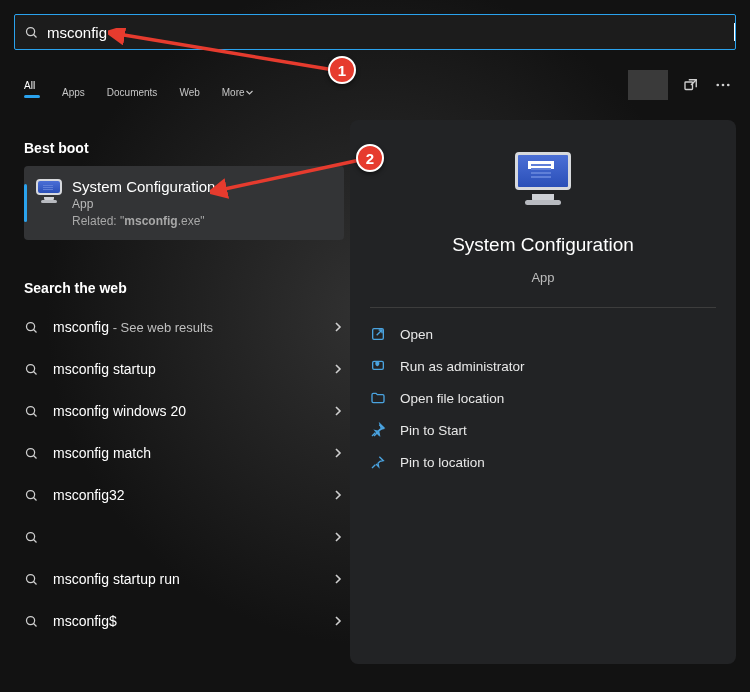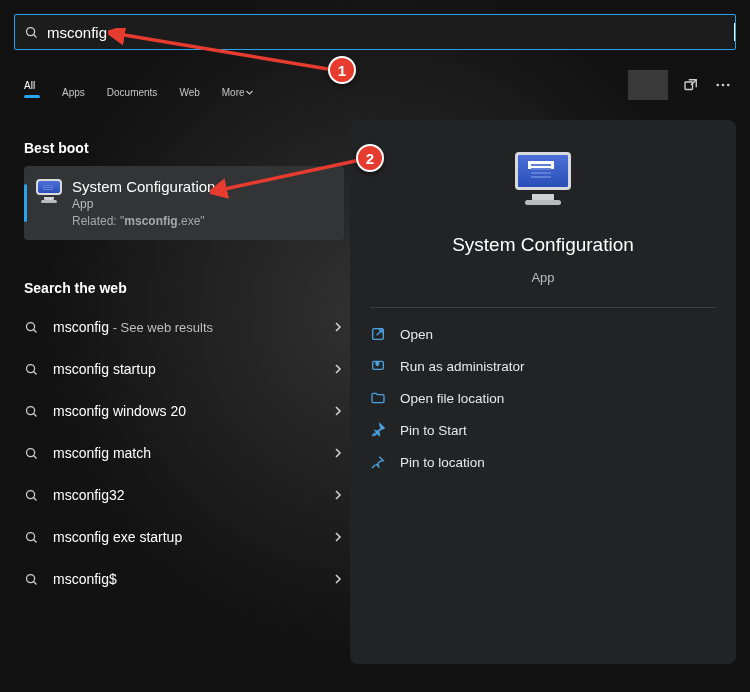--- a/index.html
+++ b/index.html
@@ -185,21 +185,32 @@
           <svg class="chev" width="12" height="12" viewBox="0 0 12 12">
             <path d="M4 2l4 4-4 4" fill="none" stroke="currentColor" stroke-width="1.6"></path>
           </svg>
         </div>
         <div class="ws-item">
           <div class="ws-left">
             <svg width="15" height="15" viewBox="0 0 24 24" fill="none" stroke="#cfcfcf" stroke-width="2">
               <circle cx="10.5" cy="10.5" r="6.5"></circle>
               <line x1="20" y1="20" x2="15.2" y2="15.2"></line>
             </svg>
-            <span class="ws-text"><span>msconfig </span><span class="bold">exe startup</span></span>
+          </div>
+          <svg class="chev" width="12" height="12" viewBox="0 0 12 12">
+            <path d="M4 2l4 4-4 4" fill="none" stroke="currentColor" stroke-width="1.6"></path>
+          </svg>
+        </div>
+        <div class="ws-item">
+          <div class="ws-left">
+            <svg width="15" height="15" viewBox="0 0 24 24" fill="none" stroke="#cfcfcf" stroke-width="2">
+              <circle cx="10.5" cy="10.5" r="6.5"></circle>
+              <line x1="20" y1="20" x2="15.2" y2="15.2"></line>
+            </svg>
+            <span class="ws-text"><span>msconfig </span><span class="bold">startup run</span></span>
           </div>
           <svg class="chev" width="12" height="12" viewBox="0 0 12 12">
             <path d="M4 2l4 4-4 4" fill="none" stroke="currentColor" stroke-width="1.6"></path>
           </svg>
         </div>
         <div class="ws-item">
           <div class="ws-left">
             <svg width="15" height="15" viewBox="0 0 24 24" fill="none" stroke="#cfcfcf" stroke-width="2">
               <circle cx="10.5" cy="10.5" r="6.5"></circle>
               <line x1="20" y1="20" x2="15.2" y2="15.2"></line>

